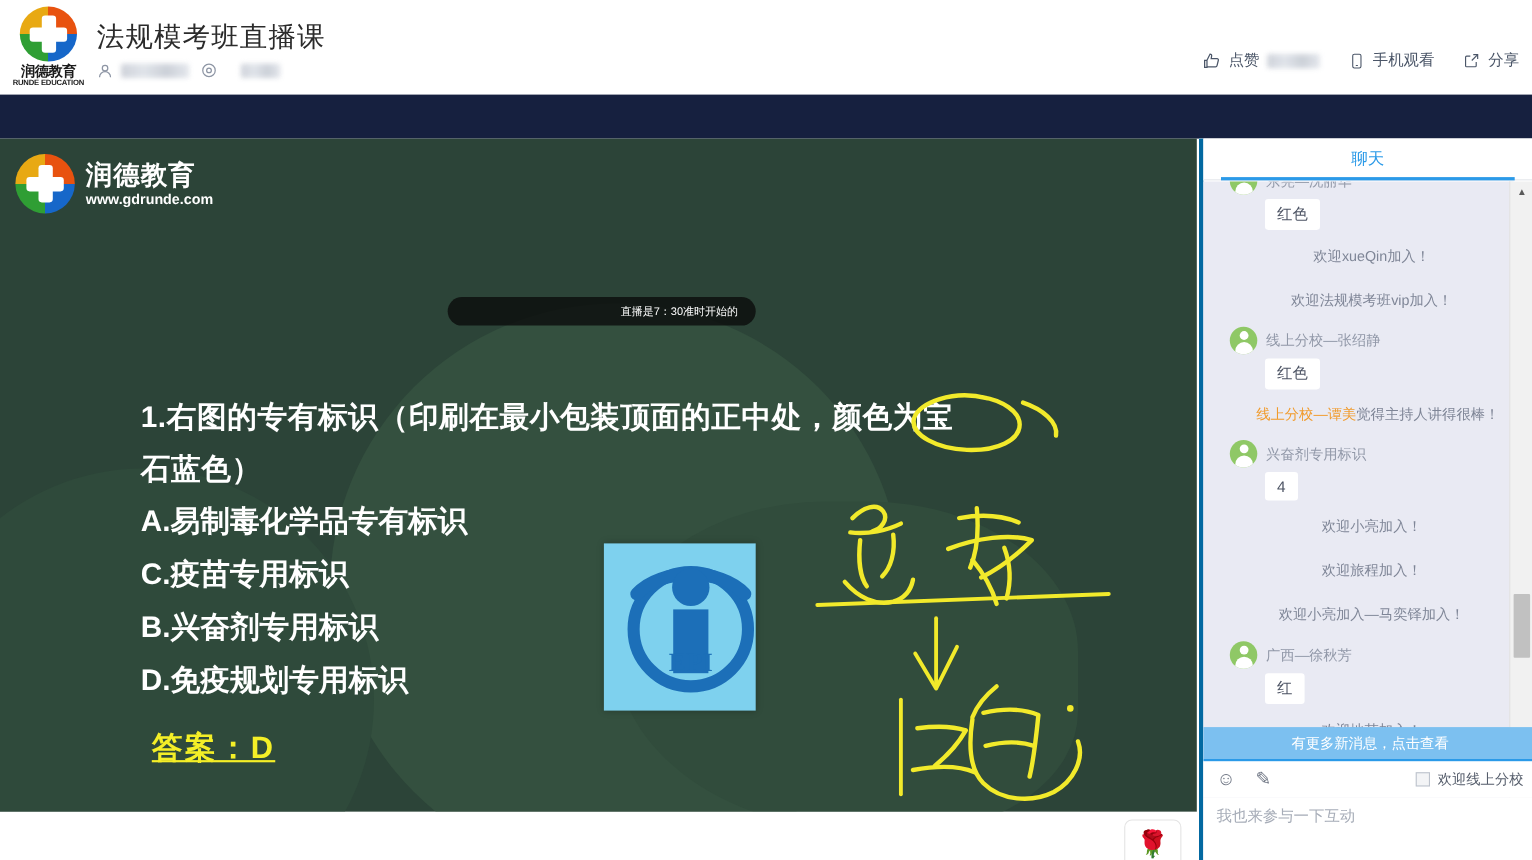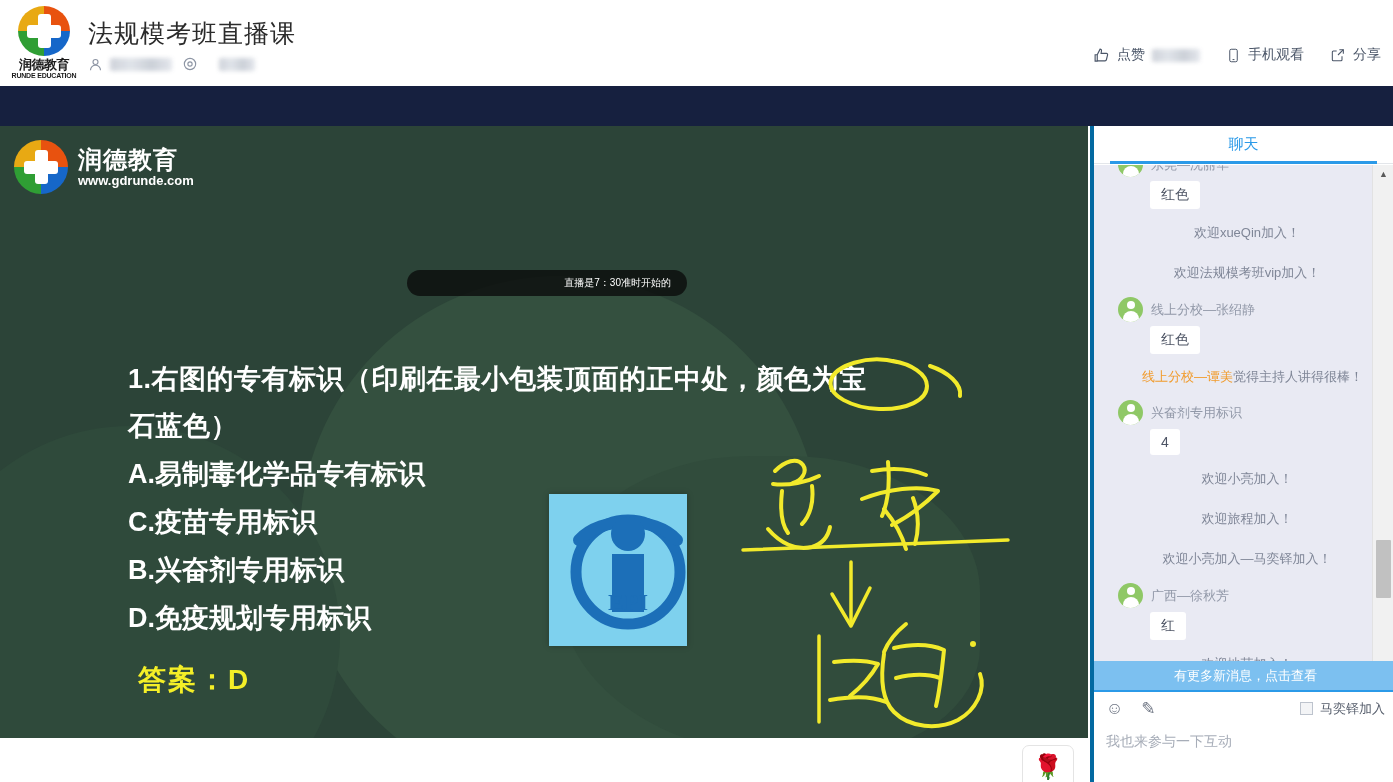--- a/index.html
+++ b/index.html
@@ -91,21 +91,21 @@
     width: 280px; height: 26px; border-radius: 13px;
     background: rgba(10,10,10,.78);
     color: #fff; font-size: 10px;
     display: flex; align-items: center; justify-content: flex-end;
     padding-right: 16px;
   }
 
   .question { position: absolute; left: 128px; top: 230px; width: 850px; color: #fff; }
   .q-line { font-size: 27px; font-weight: bold; line-height: 47px; letter-spacing: .5px; }
   .opt { font-size: 27px; font-weight: bold; line-height: 47px; margin-top: 1px; }
-  .answer { position: absolute; left: 138px; top: 535px; font-size: 28px; font-weight: bold; color: #f4ef27; letter-spacing: 2px; }
+  .answer { position: absolute; left: 138px; top: 535px; font-size: 28px; font-weight: bold; color: #f4ef27; letter-spacing: 2px; text-decoration: underline; }
 
   .epi-logo {
     position: absolute; left: 524px; top: 368px;
     width: 138px; height: 152px;
     background: #7ed1ee;
     box-shadow: 0 0 6px rgba(0,0,0,.25);
     margin-left: 25px;
   }
 
   .annot { position: absolute; left: 0; top: 0; width: 1088px; height: 612px; pointer-events: none; }
@@ -405,18 +405,18 @@
 
   <div class="new-msg-banner">
     <span>有更多新消息，点击查看</span>
   </div>
 
   <div class="chat-toolbar">
     <span class="tool-icon">☺</span>
     <span class="tool-icon">✎</span>
     <span class="only-host">
       <span class="checkbox"></span>
-      <span>马奕铎加入</span>
+      <span>欢迎线上分校</span>
     </span>
   </div>
 
   <textarea class="chat-input" placeholder="我也来参与一下互动" style=""></textarea>
 </div>
 
 </body></html>

